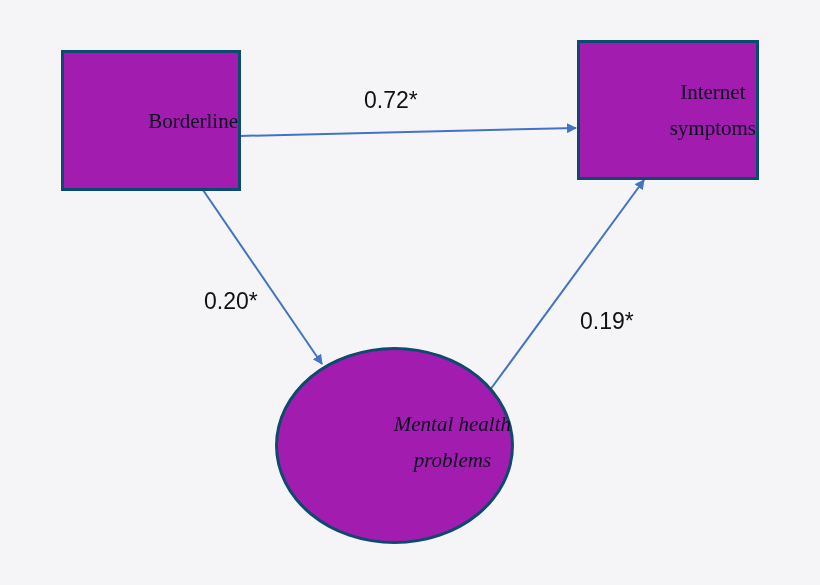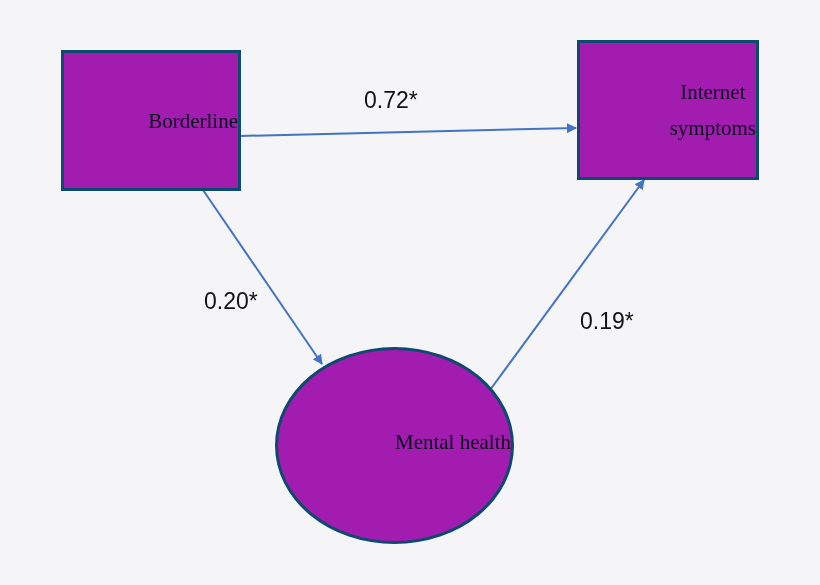--- a/index.html
+++ b/index.html
@@ -52,20 +52,21 @@
 </div>
 
 <div class="node" style="left:577px; top:40px; width:182px; height:140px;">
   <div>
     <span>Internet</span>
     <span>symptoms</span>
   </div>
 </div>
 
 <div class="node ellipse" style="left:275px; top:347px; width:239px; height:197px;">
-  <div style="margin-bottom:8px;">
+  <div style="margin-bottom:8px;font-style:italic;">
     <span>Mental health</span>
+    <span>problems</span>
   </div>
 </div>
 
 <div class="coef" style="left:364px; top:87px;">0.72*</div>
 <div class="coef" style="left:171px; top:288px;margin-left:33px;">0.20*</div>
 <div class="coef" style="left:580px; top:308px;">0.19*</div>
 
 </body></html>

